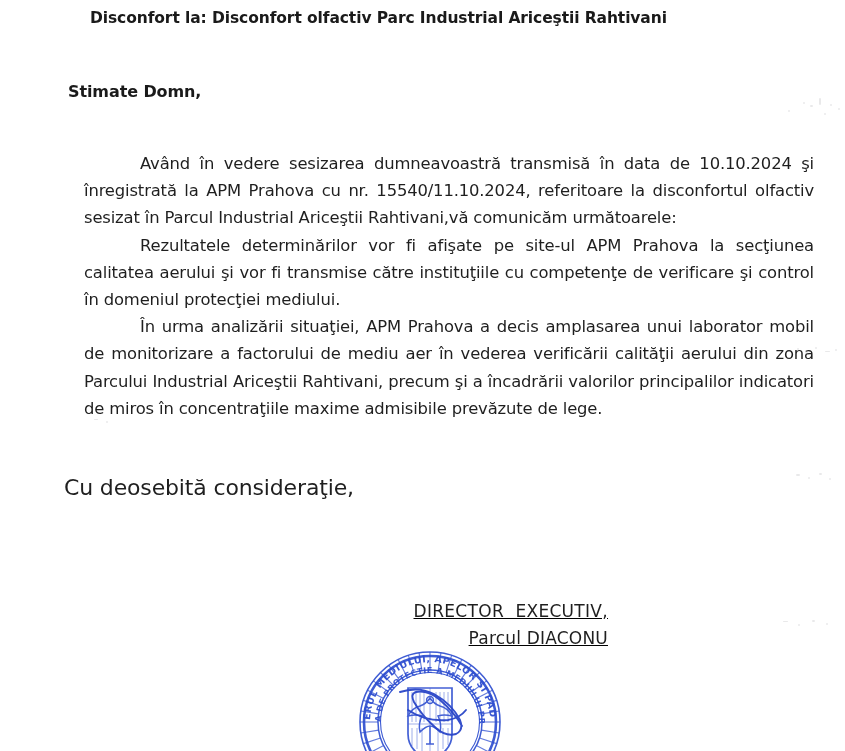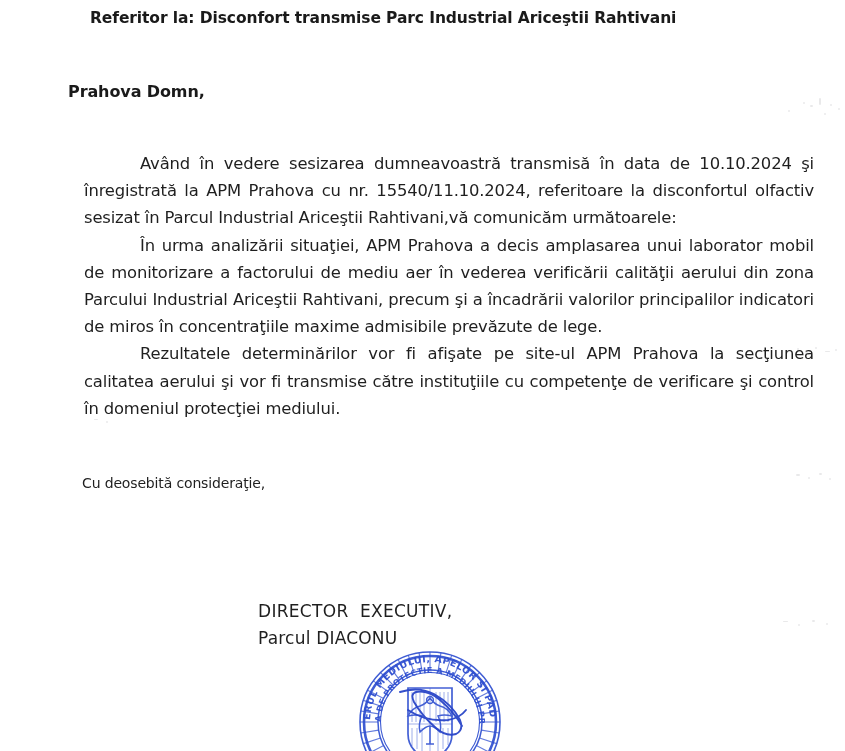--- a/index.html
+++ b/index.html
@@ -68,36 +68,37 @@
     text-justify: inter-word;
     letter-spacing: -0.15px;
   }
   .body-block p {
     margin: 0;
     text-indent: 56px;
   }
 
   .closing {
     position: absolute;
-    left: 82px;
+    left: 64px;
     top: 475px;
-    font-size: 14px;
+    font-size: 22px;
     color: #1f1f1f;
     letter-spacing: -0.15px;
     white-space: nowrap;
     text-align: center;
   }
 
   
   .sig-block {
     position: absolute;
-    left: 258px;
+    left: 268px;
     top: 601px;
     width: 340px;
-    text-align: left;
+    text-align: right;
+    text-decoration: underline;
   }
   .sig-title {
     font-size: 17px;
     color: #1f1f1f;
     letter-spacing: 0.3px;
     white-space: pre;
   }
   .sig-name {
     margin-top: 7px;
     font-size: 17px;
@@ -149,28 +150,28 @@
     <i style="left:5px;  top:5px; width:5px; height:1px;"></i>
     <i style="left:20px; top:8px;"></i>
     <i style="left:34px; top:4px; width:3px;"></i>
     <i style="left:48px; top:7px;"></i>
   </div>
   <div class="speckle" style="left:92px; top:416px; width:26px; height:10px;">
     <i style="left:2px; top:3px; width:4px; height:1px;"></i>
     <i style="left:14px; top:5px;"></i>
   </div>
 
-  <div class="subject-line">Referitor la: Disconfort transmise Parc Industrial Ariceştii Rahtivani</div>
-
-  <div class="salutation">Prahova Domn,</div>
+  <div class="subject-line">Disconfort la: Disconfort olfactiv Parc Industrial Ariceştii Rahtivani</div>
+
+  <div class="salutation">Stimate Domn,</div>
 
   <div class="body-block">
     <p>Având în vedere sesizarea dumneavoastră transmisă în data de 10.10.2024 şi înregistrată la APM Prahova cu nr. 15540/11.10.2024, referitoare la disconfortul olfactiv sesizat în Parcul Industrial Ariceştii Rahtivani,vă comunicăm următoarele:</p>
+    <p>Rezultatele determinărilor vor fi afişate pe site-ul APM Prahova la secţiunea calitatea aerului şi vor fi transmise către instituţiile cu competenţe de verificare şi control în domeniul protecţiei mediului.</p>
     <p>În urma analizării situaţiei, APM Prahova a decis amplasarea unui laborator mobil de monitorizare a factorului de mediu aer în vederea verificării calităţii aerului din zona Parcului Industrial Ariceştii Rahtivani, precum şi a încadrării valorilor principalilor indicatori de miros în concentraţiile maxime admisibile prevăzute de lege.</p>
-    <p>Rezultatele determinărilor vor fi afişate pe site-ul APM Prahova la secţiunea calitatea aerului şi vor fi transmise către instituţiile cu competenţe de verificare şi control în domeniul protecţiei mediului.</p>
   </div>
 
   <div class="closing">Cu deosebită consideraţie,</div>
 
   <div class="sig-block">
     <div class="sig-title">DIRECTOR  EXECUTIV,</div>
     <div class="sig-name">Parcul DIACONU</div>
   </div>
 
   <div class="stamp-wrap">

